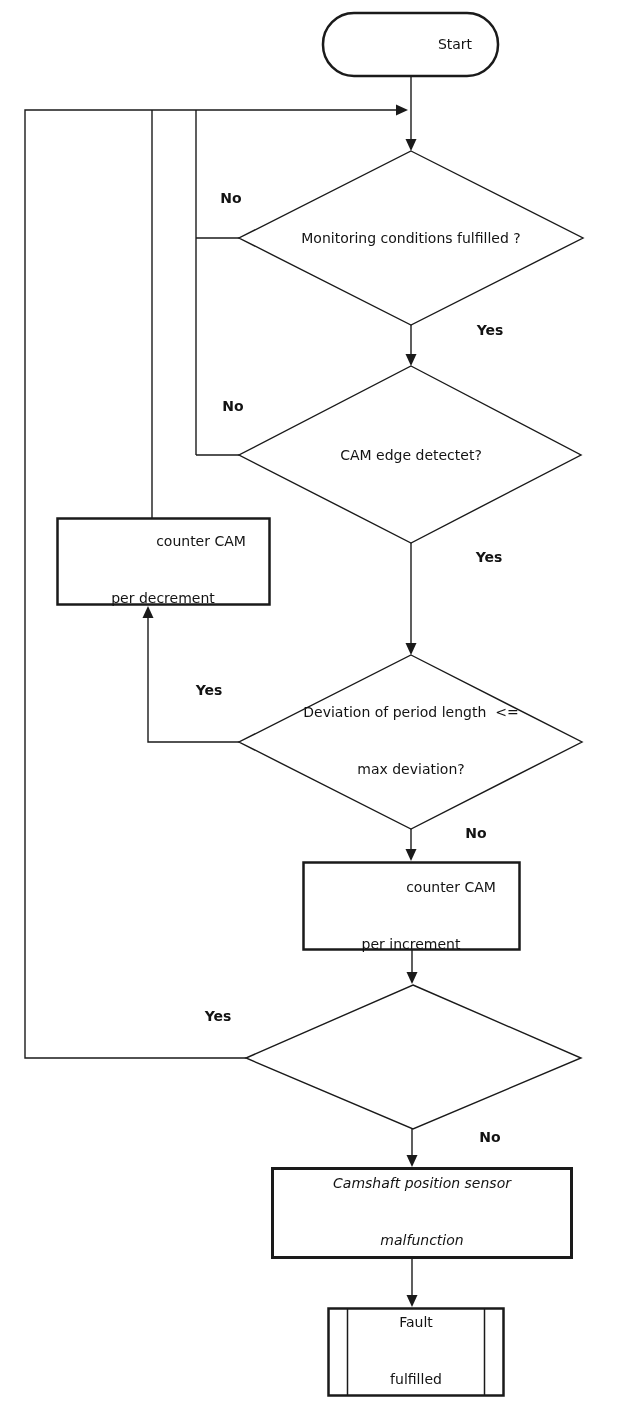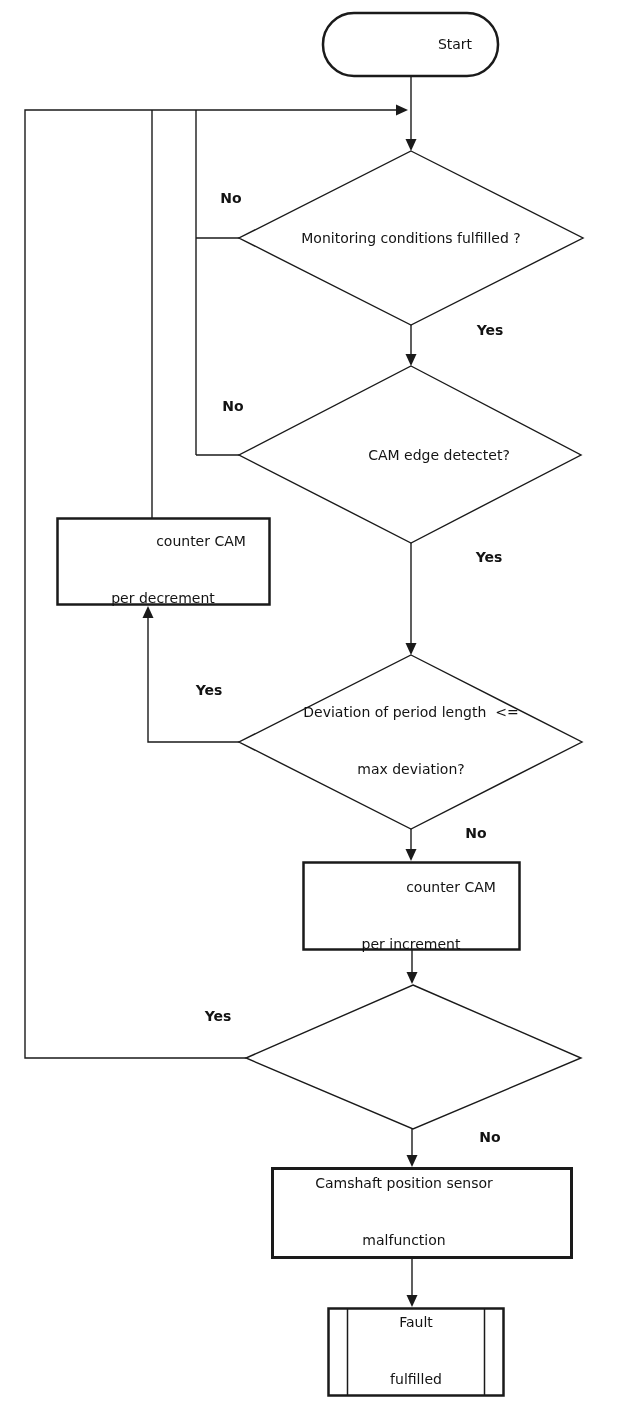--- a/index.html
+++ b/index.html
@@ -74,39 +74,39 @@
       <polygon points="412,984 406.5,972 417.5,972"></polygon>
       <polygon points="412,1167 406.5,1155 417.5,1155"></polygon>
       <polygon points="412,1307 406.5,1295 417.5,1295"></polygon>
     </g>
   </svg>
 
   <div class="label" style="left:410px; top:44px;margin-left:45px;">Start</div>
 
   <div class="label" style="left:411px; top:238px;text-align:center;">Monitoring conditions fulfilled ?</div>
 
-  <div class="label" style="left:411px; top:455px;margin-left:28px;">CAM edge detectet?</div>
+  <div class="label" style="left:411px; top:455px;">CAM edge detectet?</div>
 
   <div class="label" style="left:163px; top:560px; width:213px;">
     <div class="lshift" style="left:38px;">counter CAM</div>
     <div>per decrement</div>
   </div>
 
   <div class="label" style="left:411px; top:741px;">
     <div>Deviation of period length  &lt;=</div>
     <div>max deviation?</div>
   </div>
 
   <div class="label" style="left:411px; top:906px; width:217px;">
     <div class="lshift" style="left:40px;">counter CAM</div>
     <div>per increment</div>
   </div>
 
 
-  <div class="label" style="left:404px; top:1212px;">
+  <div class="label" style="left:422px; top:1212px;font-style:italic;">
     <div>Camshaft position sensor</div>
     <div>malfunction</div>
   </div>
 
   <div class="label" style="left:416px; top:1351px;">
     <div>Fault</div>
     <div>fulfilled</div>
   </div>
 
   <div class="label edge-label" style="left:231px; top:198px;">No</div>

